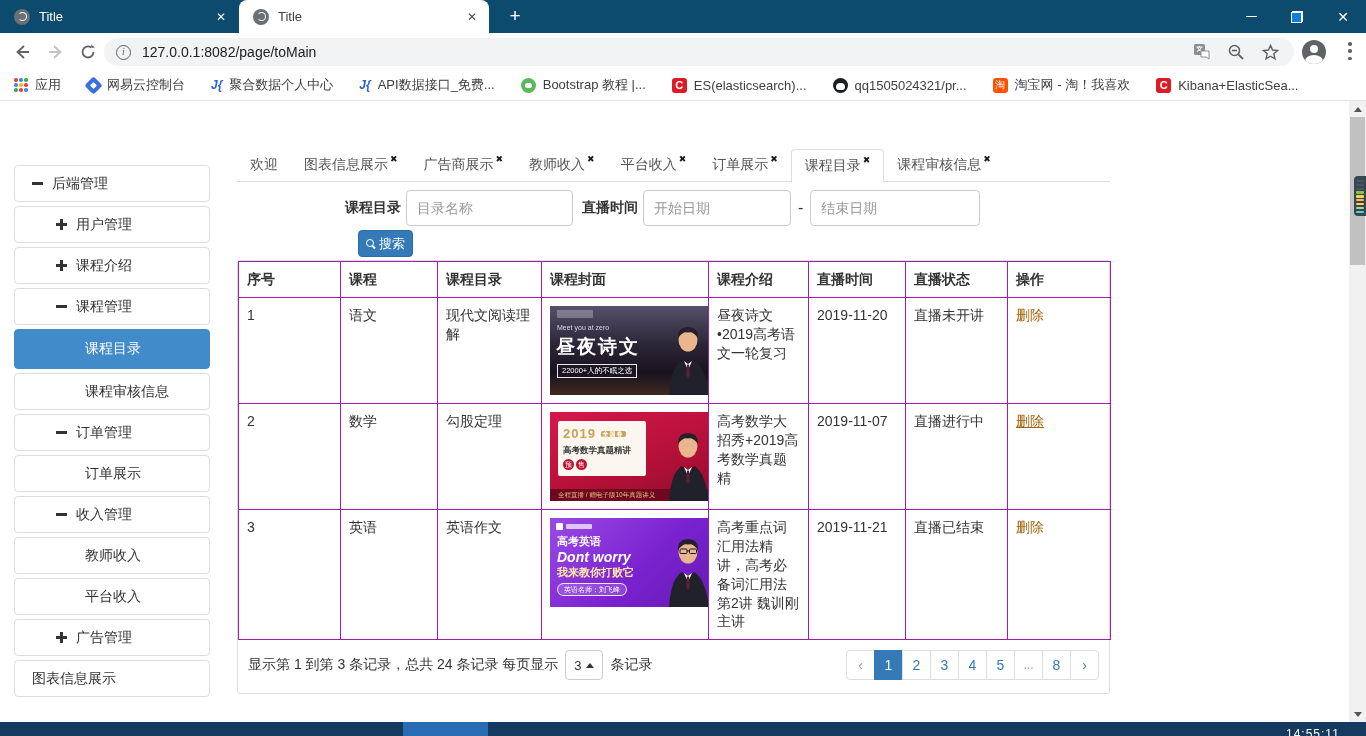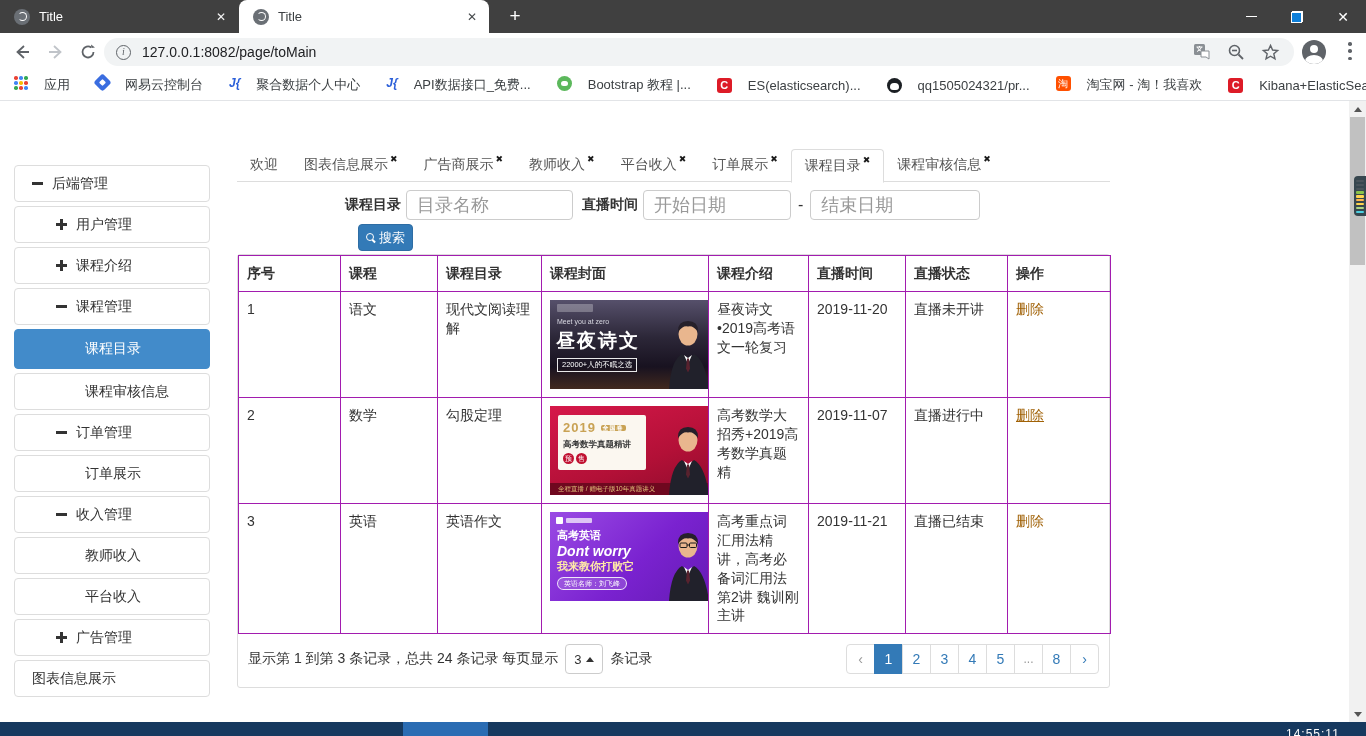--- a/index.html
+++ b/index.html
@@ -1,20 +1,20 @@
 <!DOCTYPE html>
 <html><head>
 <meta charset="utf-8">
 <style>
   * { box-sizing: border-box; margin: 0; padding: 0; }
   html,body { width:1366px; height:736px; overflow:hidden; }
   body { position:relative; background:#fff; font-family:"Liberation Sans","DejaVu Sans",sans-serif; color:#333; }
 
   
-  .titlebar { position:absolute; top:0; left:0; width:1366px; height:33px; background:#404040; }
+  .titlebar { position:absolute; top:0; left:0; width:1366px; height:33px; background:#0c4a6e; }
   .btab { position:absolute; top:0; height:33px; display:flex; align-items:center; padding:0 10px 0 14px; font-size:13px; }
   .btab.inactive { left:0; width:238px; color:#fff; }
   .btab.active { left:239px; width:250px; background:#fff; border-radius:8px 8px 0 0; color:#3c4043; }
   .btab .fav { width:16px; height:16px; border-radius:50%; background:#6a6f75; position:relative; margin-right:9px; flex:none; }
   .btab .fav::after { content:""; position:absolute; left:3.5px; top:3.5px; width:7px; height:7px; border:1.6px solid #fff; border-radius:50%; border-left-color:transparent; }
   .btab .ttl { flex:1; white-space:nowrap; overflow:hidden; }
   .btab .x { font-size:12px; opacity:.95; padding:0 2px; }
   .newtab { position:absolute; left:502px; top:5px; width:26px; height:23px; color:#fff; font-size:19px; line-height:21px; text-align:center; font-weight:300; }
   .wincontrols { position:absolute; right:0; top:0; display:flex; }
   .wc { width:46px; height:33px; display:flex; align-items:center; justify-content:center; }
@@ -30,21 +30,21 @@
   .omni-info { width:15px; height:15px; border:1.5px solid #5f6368; border-radius:50%; color:#5f6368; font-size:10px; line-height:12px; text-align:center; font-style:italic; font-family:"Liberation Serif",serif; flex:none; }
   .omni-url { font-size:14px; color:#202124; margin-left:11px; flex:1; }
   .omni-icons { display:flex; align-items:center; gap:16px; padding-right:2px; }
   .avatar { position:absolute; right:40px; top:7px; width:24px; height:24px; border-radius:50%; background:#5f6368; overflow:hidden; }
   .avatar::before { content:""; position:absolute; left:8px; top:5px; width:8px; height:8px; border-radius:50%; background:#fff; }
   .avatar::after { content:""; position:absolute; left:3px; top:15px; width:18px; height:12px; border-radius:50%; background:#fff; }
   .kebab { position:absolute; right:14px; top:9px; width:4px; height:18px; display:flex; flex-direction:column; justify-content:space-between; }
   .kebab i { width:3.5px; height:3.5px; border-radius:50%; background:#5f6368; }
 
   .bookmarksbar { position:absolute; top:70px; left:0; width:1366px; height:31px; background:#fff; border-bottom:1px solid #e2e4e7; display:flex; align-items:center; padding-left:14px; font-size:13px; color:#3c4043; }
-  .bm { display:flex; gap:16px; margin-right:26px; white-space:nowrap; }
+  .bm { display:flex; align-items:center; gap:7px; margin-right:26px; white-space:nowrap; }
   .appsgrid { width:14px; height:14px; display:grid; grid-template-columns:repeat(3,1fr); gap:1.6px; }
   .appsgrid i { border-radius:50%; }
   .appsgrid i:nth-child(1){background:#ea4335}.appsgrid i:nth-child(2){background:#4285f4}.appsgrid i:nth-child(3){background:#34a853}
   .appsgrid i:nth-child(4){background:#4285f4}.appsgrid i:nth-child(5){background:#fbbc05}.appsgrid i:nth-child(6){background:#ea4335}
   .appsgrid i:nth-child(7){background:#34a853}.appsgrid i:nth-child(8){background:#ea4335}.appsgrid i:nth-child(9){background:#4285f4}
   .fav-netease { width:13px; height:13px; background:#3a6de0; transform:rotate(45deg); border-radius:3px; position:relative; }
   .fav-netease::after { content:""; position:absolute; left:4px; top:4px; width:5px; height:5px; background:#fff; border-radius:1px; }
   .fav-juhe { color:#2b5fd9; font-weight:bold; font-style:italic; font-size:12px; }
   .fav-runoob { width:15px; height:15px; border-radius:50%; background:#5cb85c; position:relative; }
   .fav-runoob::after { content:""; position:absolute; left:4px; top:5px; width:7px; height:5px; background:#fff; border-radius:3px; }
@@ -68,21 +68,21 @@
   .ic-plus::after { content:""; position:absolute; left:4px; top:0; width:3px; height:11px; background:#333; }
 
   .main { position:absolute; left:237px; top:48px; width:873px; }
   .ctabs { display:flex; align-items:stretch; height:33px; border-bottom:1px solid #ddd; }
   .ctab { display:flex; align-items:center; padding:0 13px; font-size:14px; color:#555; white-space:nowrap; cursor:default; }
   .ctab.active { background:#fff; border:1px solid #ddd; border-bottom:1px solid #fff; border-radius:4px 4px 0 0; height:34px; margin-bottom:-1px; }
   .ctab .cx { font-size:9px; color:#1a1a1a; font-weight:bold; margin-left:2px; position:relative; top:-6px; }
 
   .form-row { margin:8px 0 0 108px; display:flex; align-items:center; }
   .flabel { font-size:14px; font-weight:bold; color:#333; margin-right:5px; white-space:nowrap; }
-  .finput { height:30px; border:1px solid #ccc; border-radius:4px; padding:0 10px; font-size:18px; color:#555; outline:none; }
+  .finput { height:36px; border:1px solid #ccc; border-radius:4px; padding:0 10px; font-size:14px; color:#555; outline:none; }
   .finput::placeholder { color:#999; }
   .fi-catalog { width:167px; margin-right:9px; }
   .fi-start { width:148px; }
   .fi-end { width:170px; }
   .fsep { margin:0 7px; color:#333; }
   .search-btn { margin:4px 0 0 121px; min-width:46px; height:27px; background:#337ab7; border:1px solid #2e6da4; border-radius:4px; color:#fff; font-size:13px; display:inline-flex; align-items:center; justify-content:center; padding:0 7px; gap:3px; cursor:pointer; }
   .mag { width:10px; height:10px; position:relative; flex:none; }
   .mag::before { content:""; position:absolute; left:0; top:0; width:6px; height:6px; border:1.5px solid #fff; border-radius:50%; }
   .mag::after { content:""; position:absolute; left:6.5px; top:6.5px; width:4px; height:1.6px; background:#fff; transform:rotate(45deg); transform-origin:0 0; }
 

